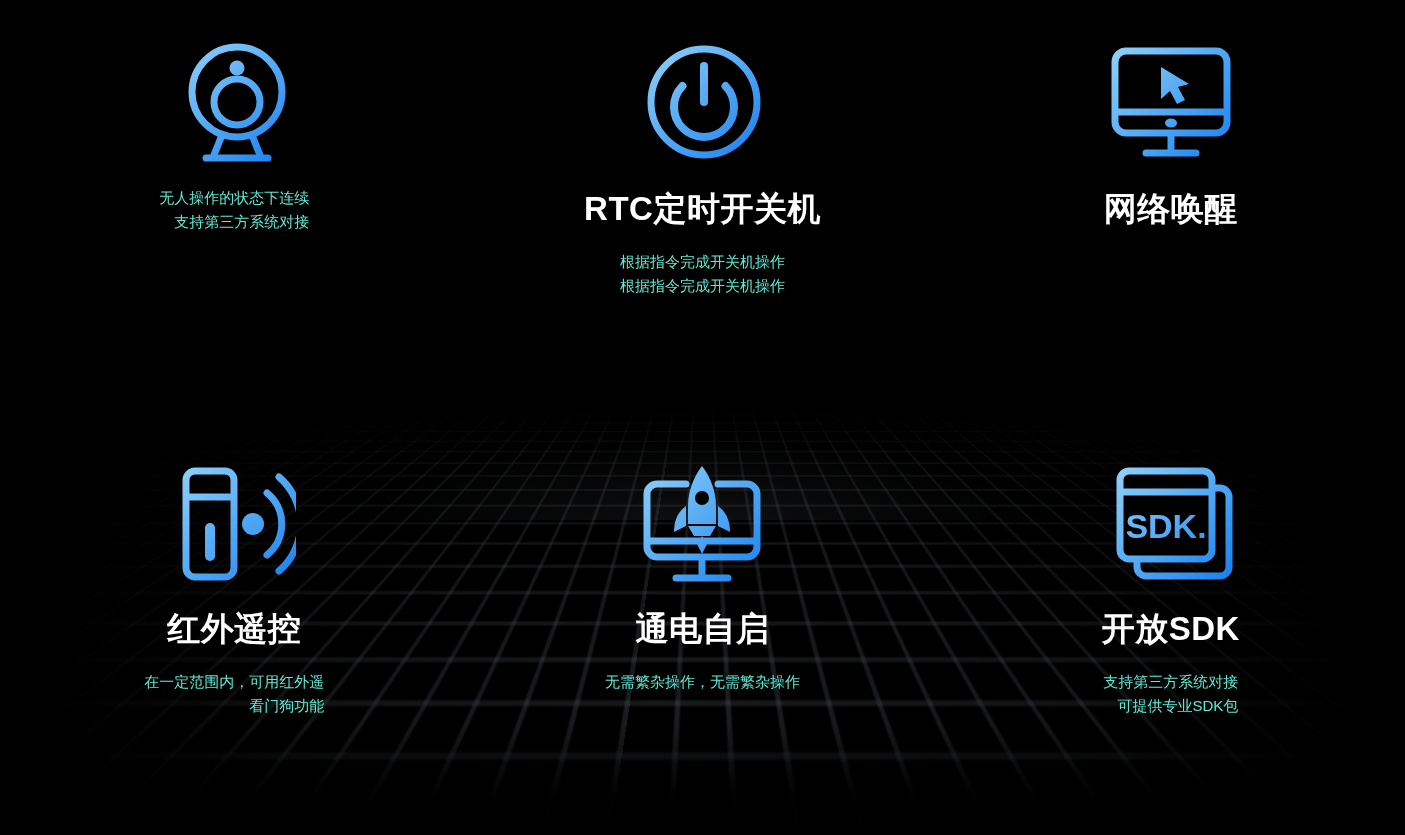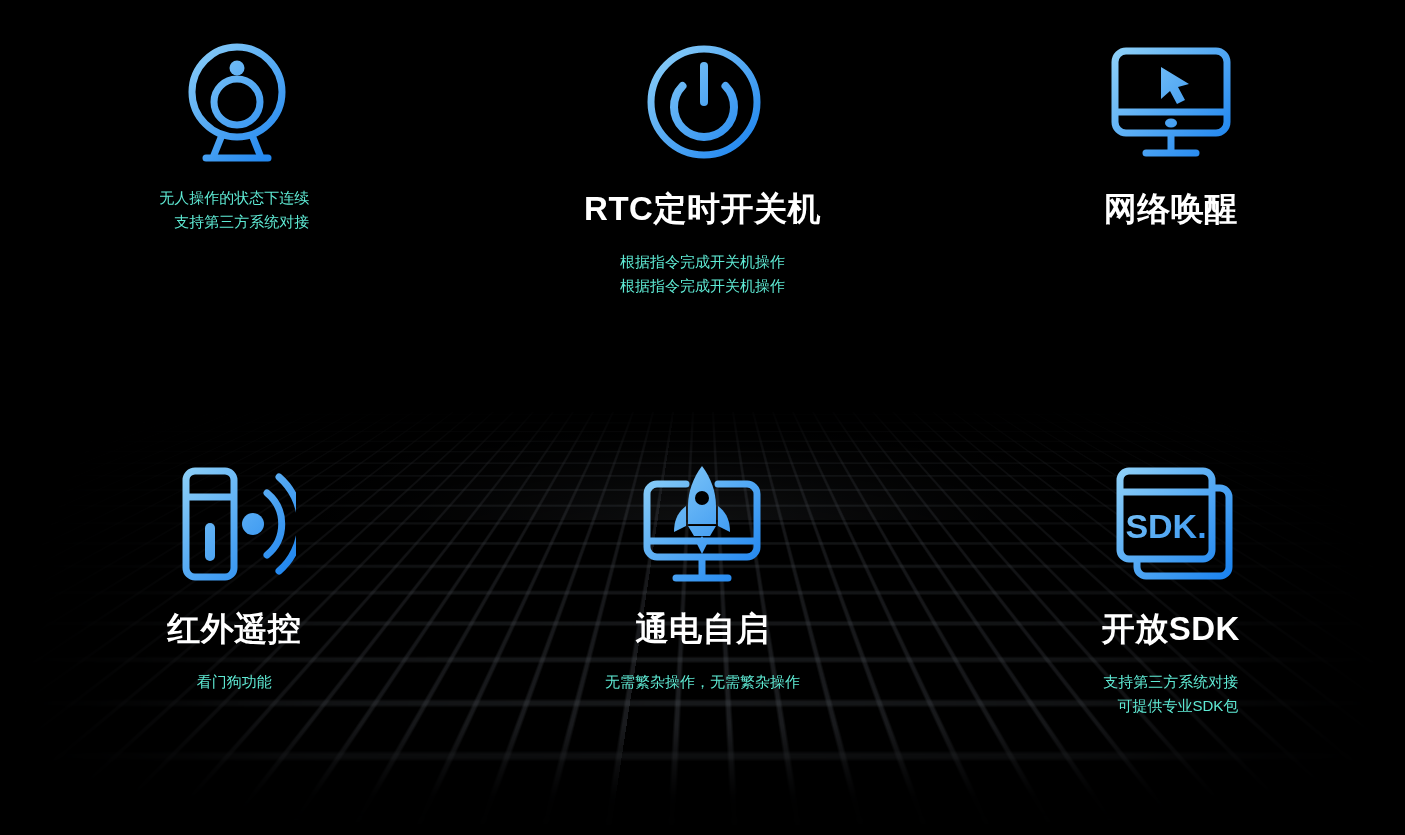--- a/index.html
+++ b/index.html
@@ -239,20 +239,21 @@
         <rect x="8" y="6" width="48" height="106" rx="9" stroke="url(#g4)" stroke-width="7"></rect>
         <path d="M8 32 H56" stroke="url(#g4)" stroke-width="7"></path>
         <rect x="27" y="58" width="10" height="38" rx="5" fill="url(#g4)"></rect>
         <circle cx="75" cy="59" r="11" fill="url(#g4)"></circle>
         <path d="M89 28 A40 40 0 0 1 89 90" stroke="url(#g4)" stroke-width="7" stroke-linecap="round"></path>
         <path d="M101 12 A62 62 0 0 1 101 106" stroke="url(#g4)" stroke-width="7" stroke-linecap="round"></path>
       </svg>
     </div>
     <div class="feature-title">红外遥控</div>
     <div class="feature-desc">
+      <span class="line">在一定范围内，可用红外遥</span>
       <span class="line">看门狗功能</span>
     </div>
   </div>
 
   <div class="feature row-bot">
     <div class="icon-wrap">
       <svg width="124" height="124" viewBox="0 0 124 124" fill="none">
         <defs>
           <linearGradient id="g5" x1="6" y1="4" x2="118" y2="120" gradientUnits="userSpaceOnUse">
             <stop offset="0" stop-color="#8ed0f8"></stop>

